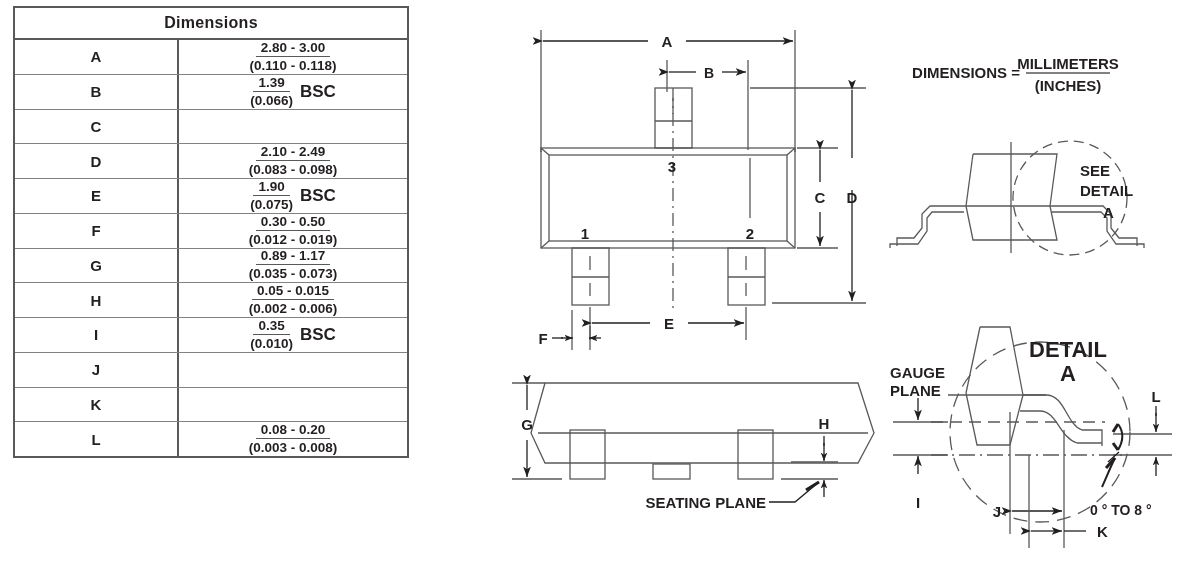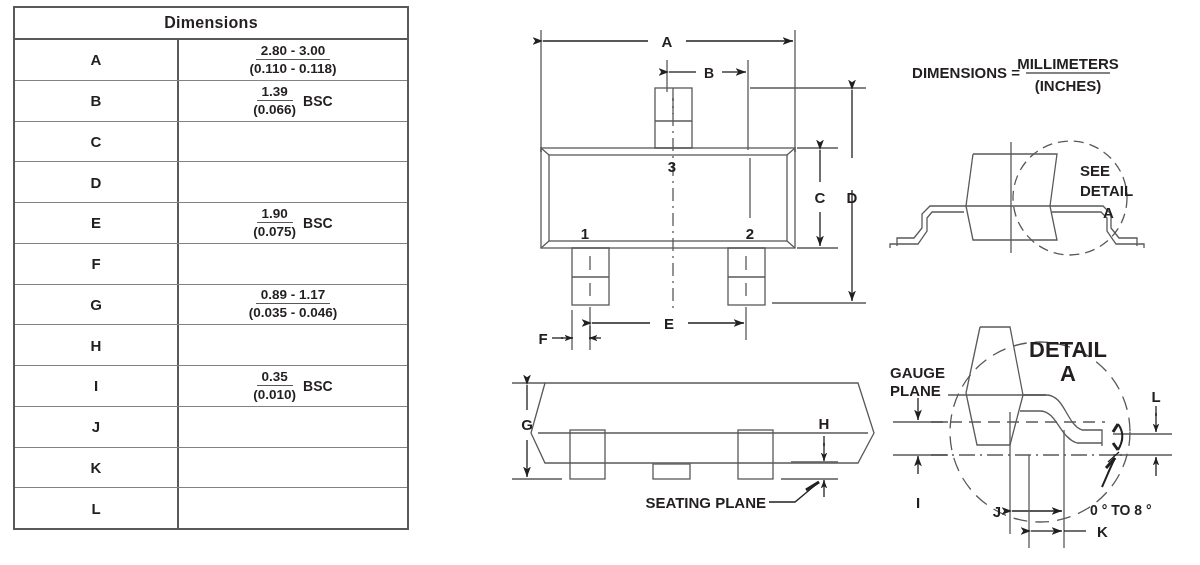--- a/index.html
+++ b/index.html
@@ -5,21 +5,21 @@
   html,body{margin:0;padding:0;background:#ffffff;}
   body{
     width:1200px;height:565px;position:relative;overflow:hidden;
     font-family:"Liberation Sans", sans-serif;
     color:#231f20;
   }
   .root{position:absolute;inset:0;}
 
   
   .dim-table{
-    position:absolute;left:13px;top:6px;width:396px;height:524px;
+    position:absolute;left:13px;top:6px;width:396px;height:452px;
     border:2px solid #58595b;box-sizing:border-box;
     display:flex;flex-direction:column;
   }
   .dim-head{
     height:30px;flex:0 0 30px;border-bottom:2px solid #58595b;
     display:flex;align-items:center;justify-content:center;
     font-weight:bold;font-size:16px;letter-spacing:.3px;
   }
   .dim-rows{flex:1 1 auto;display:flex;flex-direction:column;}
   .dim-row{
@@ -31,21 +31,21 @@
     display:flex;align-items:center;justify-content:center;
     font-weight:bold;font-size:15px;
   }
   .dim-val{
     flex:1 1 auto;display:flex;align-items:center;justify-content:center;
     gap:7px;font-weight:bold;font-size:13.5px;
   }
   .frac{display:inline-flex;flex-direction:column;align-items:center;line-height:1.18;}
   .frac .num{padding:0 5px;border-bottom:1.4px solid #58595b;}
   .frac .den{padding-top:1px;}
-  .bsc{font-size:14px;font-weight:bold;}
+  .bsc{font-size:17px;font-weight:bold;}
 
   
   .canvas{position:absolute;left:0;top:0;width:1200px;height:565px;}
   svg{display:block;}
   .lbl{
     font-family:"Liberation Sans", sans-serif;
     font-weight:bold;fill:#231f20;
   }
 </style>
 </head>
@@ -73,64 +73,88 @@
               <span class="den">(0.066)</span>
             </span>
             <span class="bsc">BSC</span>
           </div>
         </div>
         <div class="dim-row">
           <div class="dim-sym">C</div>
         </div>
         <div class="dim-row">
           <div class="dim-sym">D</div>
+          <div class="dim-val">
+            <span class="frac">
+              <span class="num">2.10 - 2.49</span>
+              <span class="den">(0.083 - 0.098)</span>
+            </span>
+          </div>
         </div>
         <div class="dim-row">
           <div class="dim-sym">E</div>
           <div class="dim-val">
             <span class="frac">
               <span class="num">1.90</span>
               <span class="den">(0.075)</span>
             </span>
             <span class="bsc">BSC</span>
           </div>
         </div>
         <div class="dim-row">
           <div class="dim-sym">F</div>
+          <div class="dim-val">
+            <span class="frac">
+              <span class="num">0.30 - 0.50</span>
+              <span class="den">(0.012 - 0.019)</span>
+            </span>
+          </div>
         </div>
         <div class="dim-row">
           <div class="dim-sym">G</div>
           <div class="dim-val">
             <span class="frac">
               <span class="num">0.89 - 1.17</span>
-              <span class="den">(0.035 - 0.046)</span>
+              <span class="den">(0.035 - 0.073)</span>
             </span>
           </div>
         </div>
         <div class="dim-row">
           <div class="dim-sym">H</div>
+          <div class="dim-val">
+            <span class="frac">
+              <span class="num">0.05 - 0.015</span>
+              <span class="den">(0.002 - 0.006)</span>
+            </span>
+          </div>
         </div>
         <div class="dim-row">
           <div class="dim-sym">I</div>
           <div class="dim-val">
             <span class="frac">
               <span class="num">0.35</span>
               <span class="den">(0.010)</span>
             </span>
             <span class="bsc">BSC</span>
           </div>
         </div>
         <div class="dim-row">
           <div class="dim-sym">J</div>
         </div>
         <div class="dim-row">
           <div class="dim-sym">K</div>
         </div>
         <div class="dim-row">
           <div class="dim-sym">L</div>
+          <div class="dim-val">
+            <span class="frac">
+              <span class="num">0.08 - 0.20</span>
+              <span class="den">(0.003 - 0.008)</span>
+            </span>
+          </div>
         </div>
       </div>
   </div>
 
   <div class="canvas">
     <svg width="1200" height="565" viewBox="0 0 1200 565" xmlns="http://www.w3.org/2000/svg">
       <defs>
         <marker id="ar" markerWidth="9" markerHeight="9" refX="8" refY="3" orient="auto" markerUnits="strokeWidth">
           <path d="M0,0 L8,3 L0,6 L2,3 z" fill="#231f20"></path>
         </marker>

